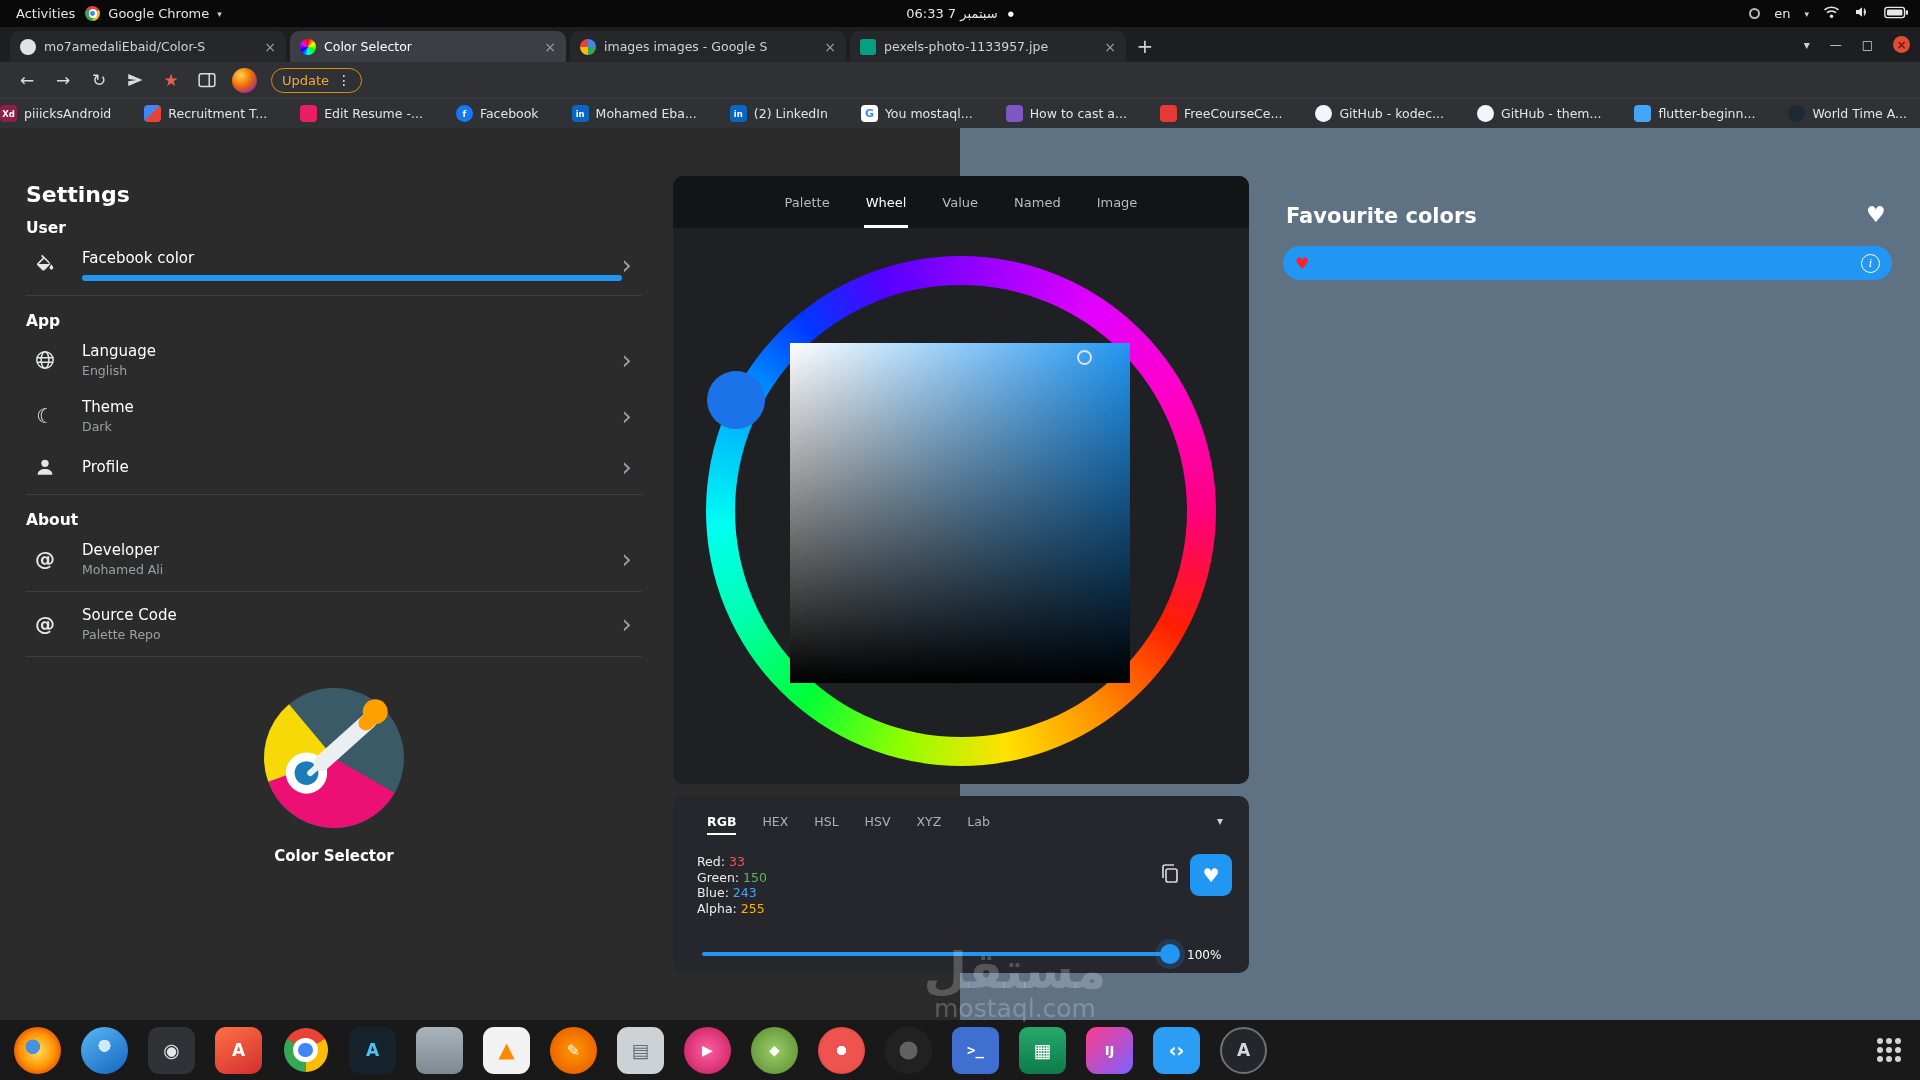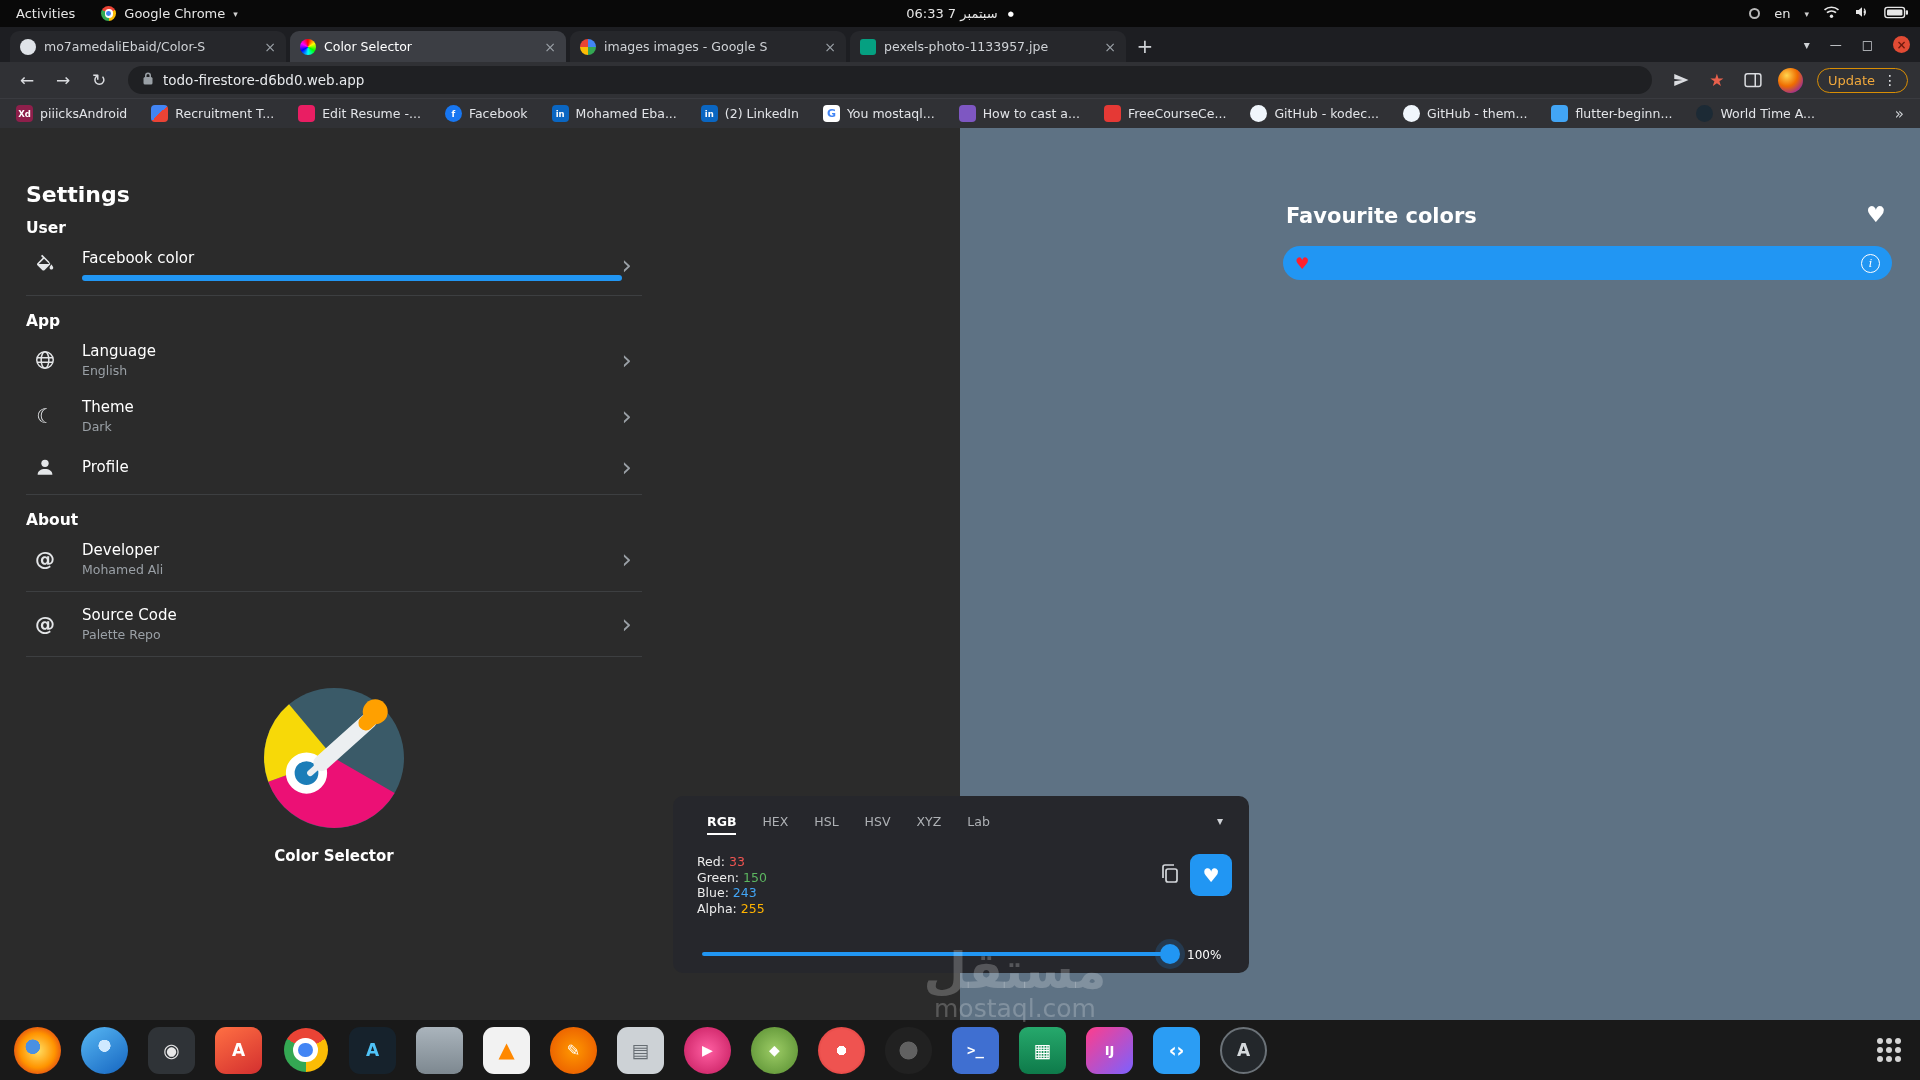--- a/index.html
+++ b/index.html
@@ -1,21 +1,21 @@
 <!DOCTYPE html>
 <html><head>
 <meta charset="utf-8">
 <style>
   *{box-sizing:border-box;margin:0;padding:0}
   html,body{width:1920px;height:1080px;overflow:hidden}
   body{position:relative;background:#2b2b2b;font-family:"DejaVu Sans","Liberation Sans",sans-serif;color:#fff}
 
   
   .sysbar{position:absolute;top:0;left:0;width:100%;height:27px;background:#090909;display:flex;align-items:center;font-size:13px;color:#e6e6e6;z-index:20}
-  .sys-left{display:flex;align-items:center;gap:26px;padding-left:16px}
+  .sys-left{display:flex;align-items:center;gap:10px;padding-left:16px}
   .appmenu{display:flex;align-items:center;gap:8px}
   .sys-center{position:absolute;left:50%;transform:translateX(-50%);display:flex;align-items:center;gap:10px;font-size:13px}
   .notifdot{font-size:7px;color:#fff}
   .tray{position:absolute;right:12px;display:flex;align-items:center;gap:14px}
   .rec-dot{width:11px;height:11px;border:2px solid #b9b9b9;border-radius:50%}
   .caret{font-size:9px;color:#cfcfcf}
 
   .chrome-ball{position:relative;border-radius:50%;background:conic-gradient(from -60deg,#ea4335 0 120deg,#fbbc05 0 240deg,#34a853 0 360deg);flex:none}
   .chrome-ball::before{content:'';position:absolute;inset:22%;border-radius:50%;background:#fff}
   .chrome-ball::after{content:'';position:absolute;inset:34%;border-radius:50%;background:#4285f4}
@@ -40,21 +40,21 @@
   .toolbar{position:absolute;top:62px;left:0;width:100%;height:36px;background:#303135;display:flex;align-items:center;padding:0 12px;gap:6px;z-index:20}
   .nav-btn{color:#dadce0;font-size:17px;width:30px;text-align:center}
   .omnibox{flex:1;height:28px;background:#1f2023;border-radius:14px;display:flex;align-items:center;gap:9px;padding:0 14px;font-size:13.5px;color:#e8eaed;margin:0 8px}
   .tool-ico{display:flex;align-items:center;justify-content:center;width:30px}
   .star{color:#e8604c;font-size:17px}
   .avatar{width:25px;height:25px;border-radius:50%;background:radial-gradient(circle at 35% 30%,#ffd54f,#ef6c00 45%,#8e24aa 85%);flex:none;margin:0 4px}
   .update-pill{display:flex;align-items:center;gap:8px;border:1.5px solid #d98e04;border-radius:13px;height:25px;padding:0 10px;color:#f0a83c;font-size:13px;margin-left:4px}
   .update-pill .dots{color:#e8eaed;font-size:14px}
 
   
-  .bmbar{position:absolute;top:98px;left:0;width:100%;height:30px;background:#303135;border-top:1px solid #3a3b40;display:flex;align-items:center;gap:24px;padding:0 16px;font-size:12.5px;color:#e2e4e8;z-index:20}
+  .bmbar{position:absolute;top:98px;left:0;width:100%;height:30px;background:#303135;border-top:1px solid #3a3b40;display:flex;align-items:center;gap:33px;padding:0 0;font-size:12.5px;color:#e2e4e8;z-index:20}
   .bm{display:flex;align-items:center;gap:7px;white-space:nowrap}
   .bf{width:17px;height:17px;border-radius:4px;display:flex;align-items:center;justify-content:center;font-size:8.5px;font-weight:bold;color:#fff;flex:none}
   .bf0{background:#8e1f4b}.bf1{background:linear-gradient(135deg,#4285f4 50%,#ea4335 50%)}.bf2{background:#e91e63}
   .bf3{background:#1877f2;border-radius:50%}.bf4{background:#0a66c2}.bf5{background:#0a66c2}
   .bf6{background:#fff;color:#4285f4;font-size:11px}.bf7{background:#7e57c2}.bf8{background:#e53935}
   .bf9{background:#f0f6fc;border-radius:50%}.bf10{background:#f0f6fc;border-radius:50%}.bf11{background:#42a5f5}
   .bf12{background:#1c2a35;border-radius:50%}
   .bm-overflow{margin-left:auto;color:#cfd2d6;font-size:15px}
 
   
@@ -209,27 +209,20 @@
     <span>—</span>
     <span>□</span>
     <span class="wc-close">×</span>
   </div>
 </div>
 
 <div class="toolbar">
   <span class="nav-btn">←</span>
   <span class="nav-btn">→</span>
   <span class="nav-btn">↻</span>
-  <div class="omnibox">
-    <span><svg width="12" height="15" viewBox="0 0 16 20">
-          <rect x="2" y="8" width="12" height="10" rx="2" fill="#9aa0a6"></rect>
-          <path d="M5 8V6a3 3 0 0 1 6 0v2" fill="none" stroke="#9aa0a6" stroke-width="2"></path>
-        </svg></span>
-    <span>todo-firestore-d6bd0.web.app</span>
-  </div>
   <span class="tool-ico">
       <svg width="18" height="18" viewBox="0 0 24 24">
         <path d="M3 20l19-8L3 4v6.5L14 12 3 13.5z" fill="#dadce0"></path>
       </svg>
     </span>
   <span class="tool-ico star">★</span>
   <span class="tool-ico">
       <svg width="18" height="16" viewBox="0 0 24 20">
         <rect x="1.5" y="1.5" width="21" height="17" rx="3" fill="none" stroke="#dadce0" stroke-width="2"></rect>
         <line x1="15" y1="1.5" x2="15" y2="18.5" stroke="#dadce0" stroke-width="2"></line>
@@ -384,20 +377,34 @@
         <circle cx="38" cy="72" r="13" fill="#1b7db8" stroke="#ffffff" stroke-width="7"></circle>
         <line x1="88" y1="30" x2="50" y2="64" stroke="#eceff1" stroke-width="13" stroke-linecap="round"></line>
         <line x1="50" y1="64" x2="41" y2="72" stroke="#eceff1" stroke-width="5" stroke-linecap="round"></line>
         <circle cx="93" cy="23" r="10" fill="#ffa000"></circle>
         <rect x="78" y="22" width="24" height="12" rx="6" transform="rotate(-42 90 28)" fill="#ffa000"></rect>
       </svg>
       <div class="logo-cap">Color Selector</div>
     </div>
   </div>
 
+  <div class="pcard">
+    <div class="ptabs">
+      <span class="ptab">Palette</span>
+      <span class="ptab active">Wheel</span>
+      <span class="ptab">Value</span>
+      <span class="ptab">Named</span>
+      <span class="ptab">Image</span>
+    </div>
+    <div class="ring"></div>
+    <div class="hue-handle"></div>
+    <div class="svsq">
+      <div class="svcursor"></div>
+    </div>
+  </div>
 
   <div class="fcard">
     <div class="ftabs">
       <span class="ftab active">RGB</span>
       <span class="ftab">HEX</span>
       <span class="ftab">HSL</span>
       <span class="ftab">HSV</span>
       <span class="ftab">XYZ</span>
       <span class="ftab">Lab</span>
     </div>

